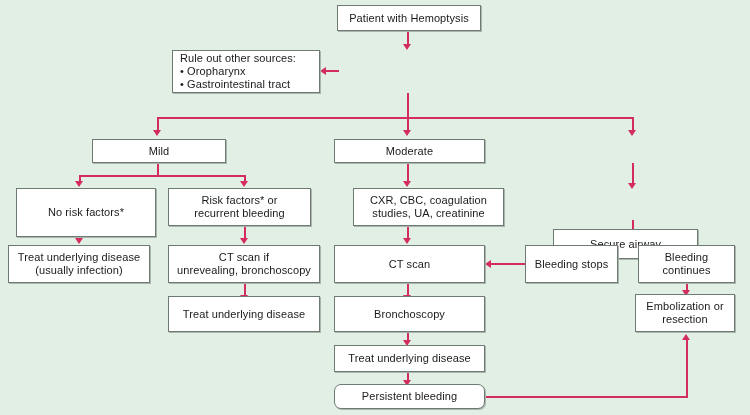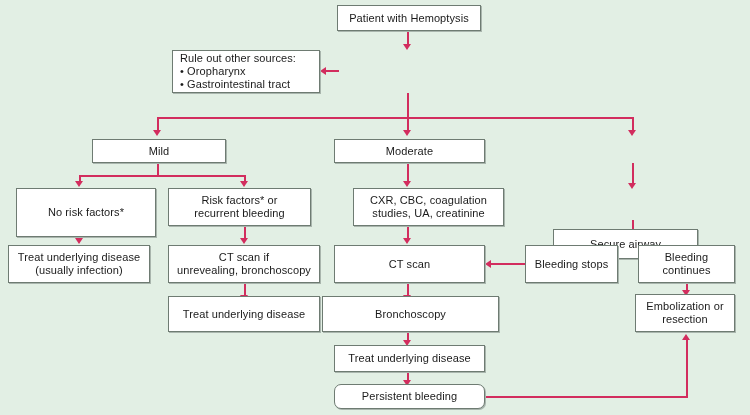--- a/index.html
+++ b/index.html
@@ -219,21 +219,21 @@
 
   <div class="node" style="left:638px; top:245px; width:97px; height:38px;">
     <span style="white-space:pre-line;">Bleeding
 continues</span>
   </div>
 
   <div class="node" style="left:168px; top:296px; width:152px; height:36px;">
     <span>Treat underlying disease</span>
   </div>
 
-  <div class="node" style="left:322px; top:296px; width:177px; height:36px;">
+  <div class="node" style="left:334px; top:296px; width:151px; height:36px;">
     <span>Bronchoscopy</span>
   </div>
 
   <div class="node" style="left:635px; top:294px; width:100px; height:38px;">
     <span style="white-space:pre-line;">Embolization or
 resection</span>
   </div>
 
   <div class="node" style="left:334px; top:345px; width:151px; height:27px;">
     <span>Treat underlying disease</span>

